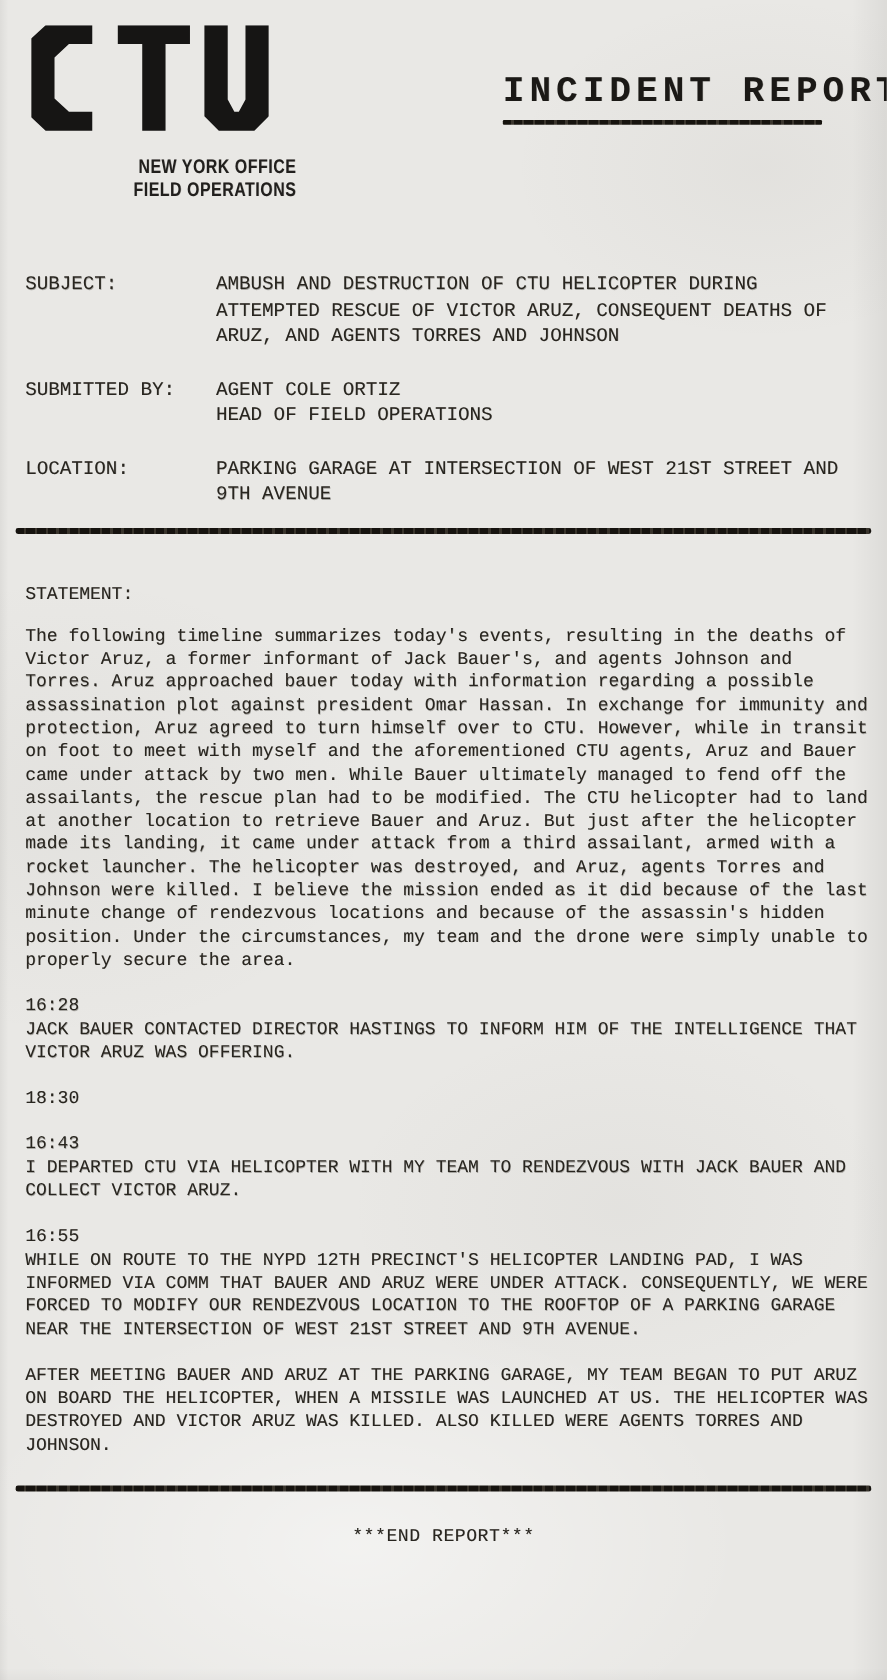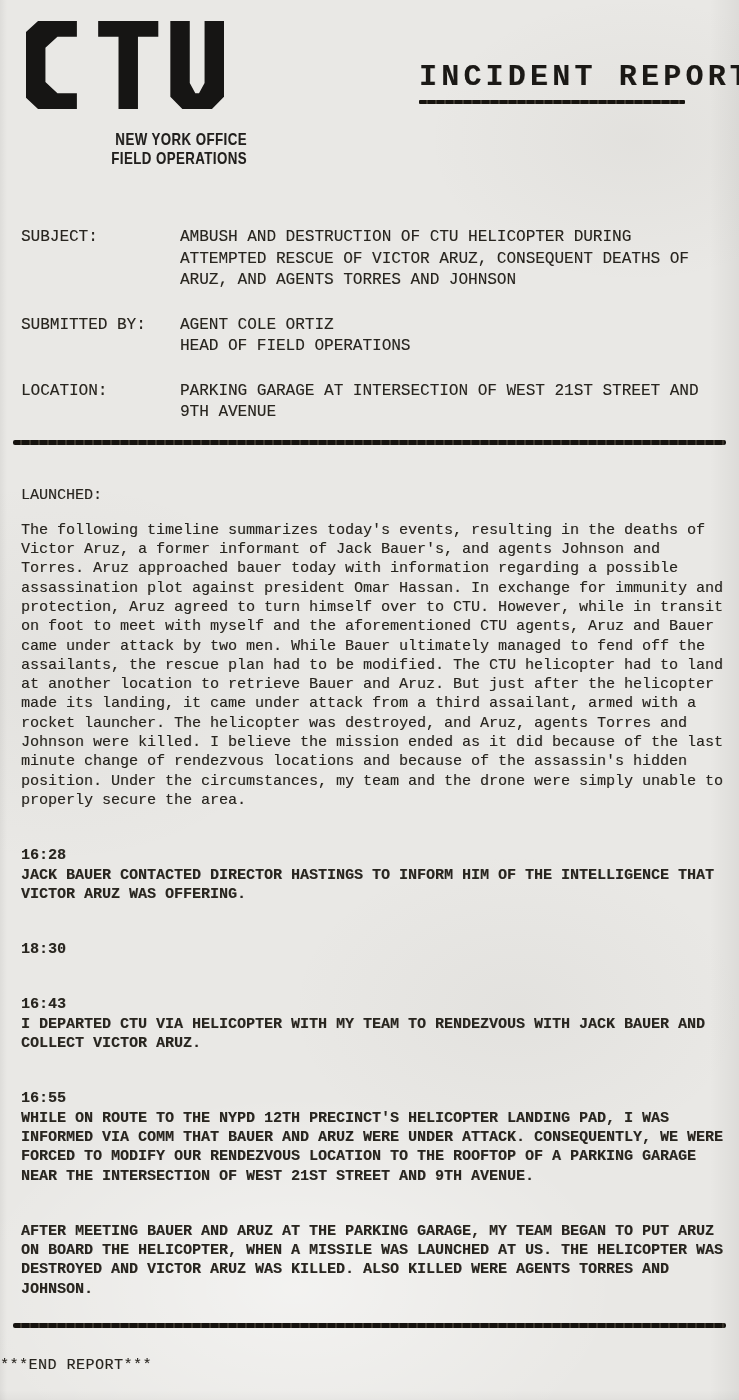--- a/index.html
+++ b/index.html
@@ -59,26 +59,26 @@
     background-image:repeating-linear-gradient(90deg,#16130f 0px 7px,#39342c 7px 9px);
     border-radius:2px;
   }
   .rule-top { margin-top:15px; }
   .rule-bottom { margin-top:24px; }
 
   
   .statement { margin:0 12px 0 21px; font-size:15px; line-height:19.3px; }
   .statement-label { margin-top:41px; }
   .statement-paragraph { margin-top:16px; white-space:pre-line; }
-  .entry { margin-top:36px;font-weight:bold; }
+  .entry { margin-top:19px; }
   .entry-time { }
   .entry-text { white-space:pre-line; }
 
   
-  .end-line { margin-top:29px; font-size:15px; letter-spacing:0.5px; }
+  .end-line { margin-top:29px; text-align:center; font-size:15px; letter-spacing:0.5px; }
 </style>
 </head>
 <body>
 
 <div class="page">
 
   <div class="header">
 
     <div class="logo" role="img" aria-label="CTU">
       <svg viewBox="0 0 214 95" preserveAspectRatio="xMinYMin meet">
@@ -116,21 +116,21 @@
     <div class="field-row">
       <div class="field-label">LOCATION:</div>
       <div class="field-value">PARKING GARAGE AT INTERSECTION OF WEST 21ST STREET AND
 9TH AVENUE</div>
     </div>
   </div>
 
   <div class="rule rule-top"></div>
 
   <div class="statement typew">
-    <div class="statement-label">LAUNCHED:</div>
+    <div class="statement-label">STATEMENT:</div>
     <div class="statement-paragraph">The following timeline summarizes today's events, resulting in the deaths of
 Victor Aruz, a former informant of Jack Bauer's, and agents Johnson and
 Torres. Aruz approached bauer today with information regarding a possible
 assassination plot against president Omar Hassan. In exchange for immunity and
 protection, Aruz agreed to turn himself over to CTU. However, while in transit
 on foot to meet with myself and the aforementioned CTU agents, Aruz and Bauer
 came under attack by two men. While Bauer ultimately managed to fend off the
 assailants, the rescue plan had to be modified. The CTU helicopter had to land
 at another location to retrieve Bauer and Aruz. But just after the helicopter
 made its landing, it came under attack from a third assailant, armed with a

